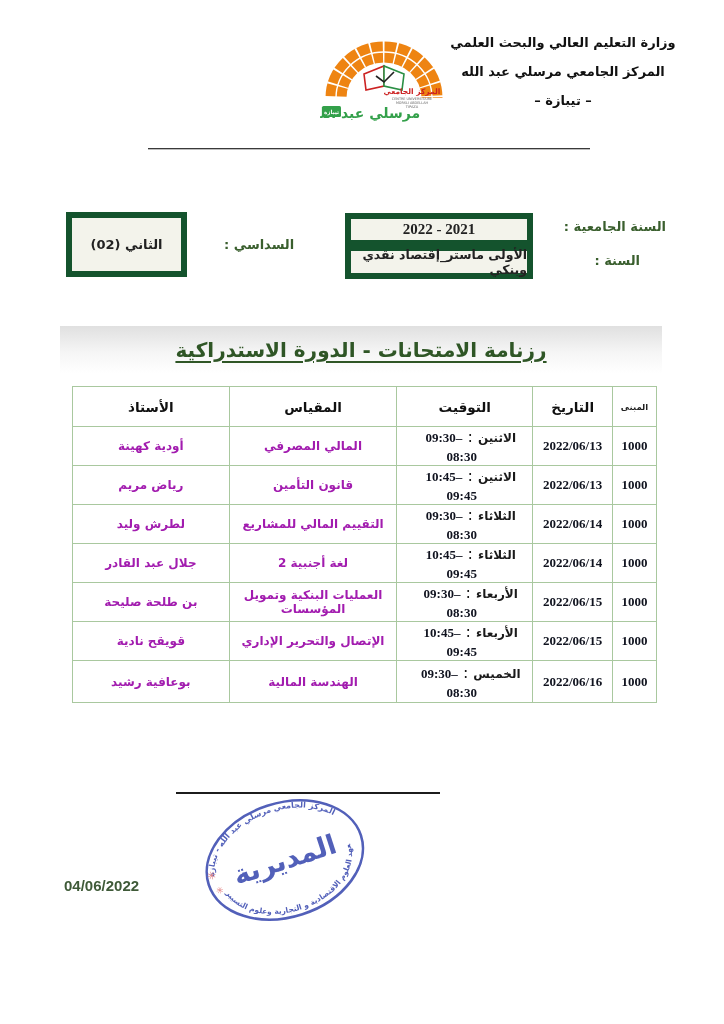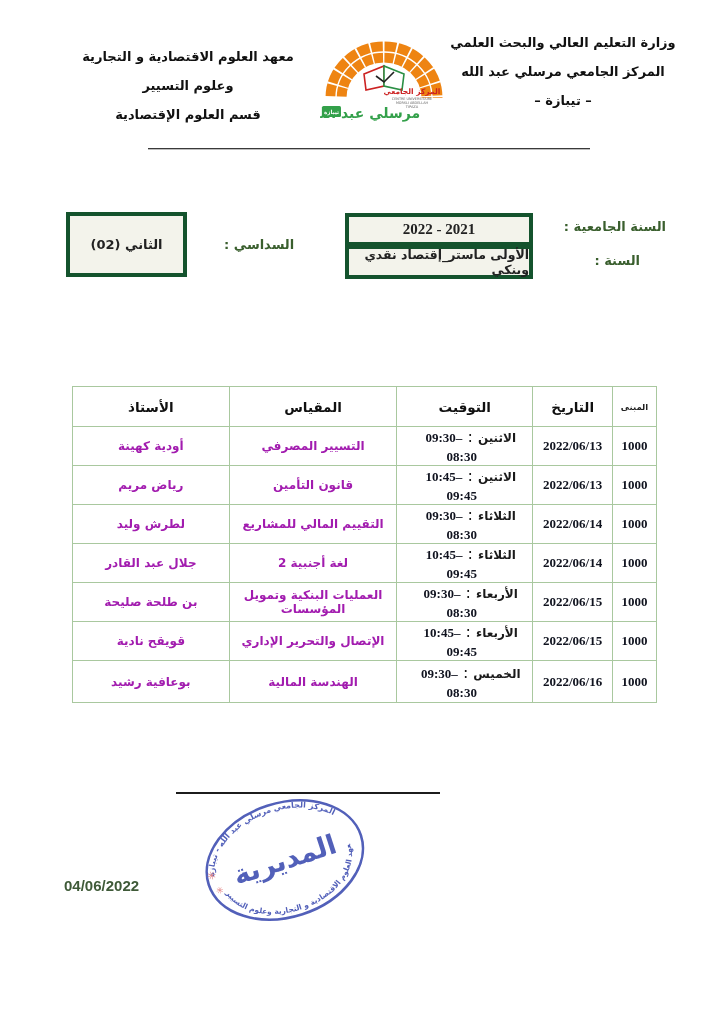--- a/index.html
+++ b/index.html
@@ -15,21 +15,21 @@
   .hdr-right { left:428px; top:28px; width:270px; }
   .hdr-left  { left:48px;  top:42px; width:280px; }
   .logo-wrap { position:absolute; left:320px; top:38px; width:128px; height:94px; }
   .hdr-rule { position:absolute; left:148px; top:148px; width:442px; height:2px; background:#3a3a3a; border-bottom:1px solid #bdbdbd; }
   
   .info-label { position:absolute; font-size:13px; font-weight:bold; color:#3a5f2e; direction:rtl; }
   .lbl-acadyear { right:58px; top:219px; }
   .lbl-year     { right:84px; top:253px; }
   .lbl-semester { left:224px; top:237px; }
   .info-box {
-    position:absolute; background:#f3f3eb; border:4px solid #14532d;
+    position:absolute; background:#f3f3eb; border:6px solid #14532d;
     display:flex; align-items:center; justify-content:center;
     direction:rtl; text-align:center; font-weight:bold; color:#222;
   }
   .box-acadyear { left:345px; top:213px; width:188px; height:33px; font-family:"Liberation Serif", serif; font-size:15px; }
   .box-year     { left:345px; top:245px; width:188px; height:34px; font-size:12.5px;text-align:right; }
   .box-semester { left:66px;  top:212px; width:121px; height:65px; font-size:13px; }
   
   .title-band {
     position:absolute; left:60px; top:326px; width:602px; height:47px;
     background:linear-gradient(180deg,#e0e0e0 0%, #f5f5f5 55%, #ffffff 100%);
@@ -72,25 +72,20 @@
 <body>
 
 <div class="page">
 
   <div class="hdr-block hdr-right" dir="rtl">
     <div>وزارة التعليم العالي والبحث العلمي</div>
     <div>المركز الجامعي مرسلي عبد الله</div>
     <div>–  تيبازة  –</div>
   </div>
 
-  <div class="hdr-block hdr-left" dir="rtl">
-    <div>معهد العلوم الاقتصادية و التجارية</div>
-    <div>وعلوم التسيير</div>
-    <div>قسم العلوم الإقتصادية</div>
-  </div>
 
   <div class="logo-wrap">
     <svg width="128" height="94" viewBox="0 0 128 94">
 
       <path d="M 16 60 A 48 46 0 0 1 112 60" fill="none" stroke="#ee8412" stroke-width="21"></path>
       <path d="M 16 60 A 48 46 0 0 1 112 60" fill="none" stroke="#ffffff" stroke-width="1.4"></path>
       <path d="M 16 60 A 48 46 0 0 1 112 60" fill="none" stroke="#ffffff" stroke-width="22" stroke-dasharray="1.6 10.5"></path>
 
       <path d="M 44 36 L 64 28 L 64 48 L 46 52 Z" fill="#ffffff" stroke="#cc2222" stroke-width="1.6"></path>
       <path d="M 84 36 L 64 28 L 64 48 L 82 52 Z" fill="#ffffff" stroke="#2a8f44" stroke-width="1.6"></path>
@@ -111,20 +106,23 @@
 
   <div class="info-label lbl-acadyear">السنة الجامعية :</div>
   <div class="info-box box-acadyear">2021 - 2022</div>
 
   <div class="info-label lbl-year">السنة :</div>
   <div class="info-box box-year">الأولى ماستر_إقتصاد نقدي وبنكي</div>
 
   <div class="info-label lbl-semester">السداسي :</div>
   <div class="info-box box-semester">الثاني (02)</div>
 
+  <div class="title-band">
+    <h1>رزنامة الامتحانات - الدورة الاستدراكية</h1>
+  </div>
 
   <table class="sched">
     <colgroup>
       <col style="width:44px">
         <col style="width:80px">
         <col style="width:136px">
         <col style="width:168px">
         <col style="width:157px">
     </colgroup>
     <thead>
@@ -134,21 +132,21 @@
         <th>التوقيت</th>
         <th>المقياس</th>
         <th>الأستاذ</th>
       </tr>
     </thead>
     <tbody>
         <tr>
           <td class="num">1000</td>
           <td class="num"><span dir="ltr">2022/06/13</span></td>
           <td><span class="day">الاثنين</span> : <span dir="ltr" class="num time">09:30–08:30</span></td>
-          <td class="ar">التسيير المصرفي</td>
+          <td class="ar">المالي المصرفي</td>
           <td class="ar">أودية كهينة</td>
         </tr>
         <tr>
           <td class="num">1000</td>
           <td class="num"><span dir="ltr">2022/06/13</span></td>
           <td><span class="day">الاثنين</span> : <span dir="ltr" class="num time">10:45–09:45</span></td>
           <td class="ar">قانون التأمين</td>
           <td class="ar">رياض مريم</td>
         </tr>
         <tr>

